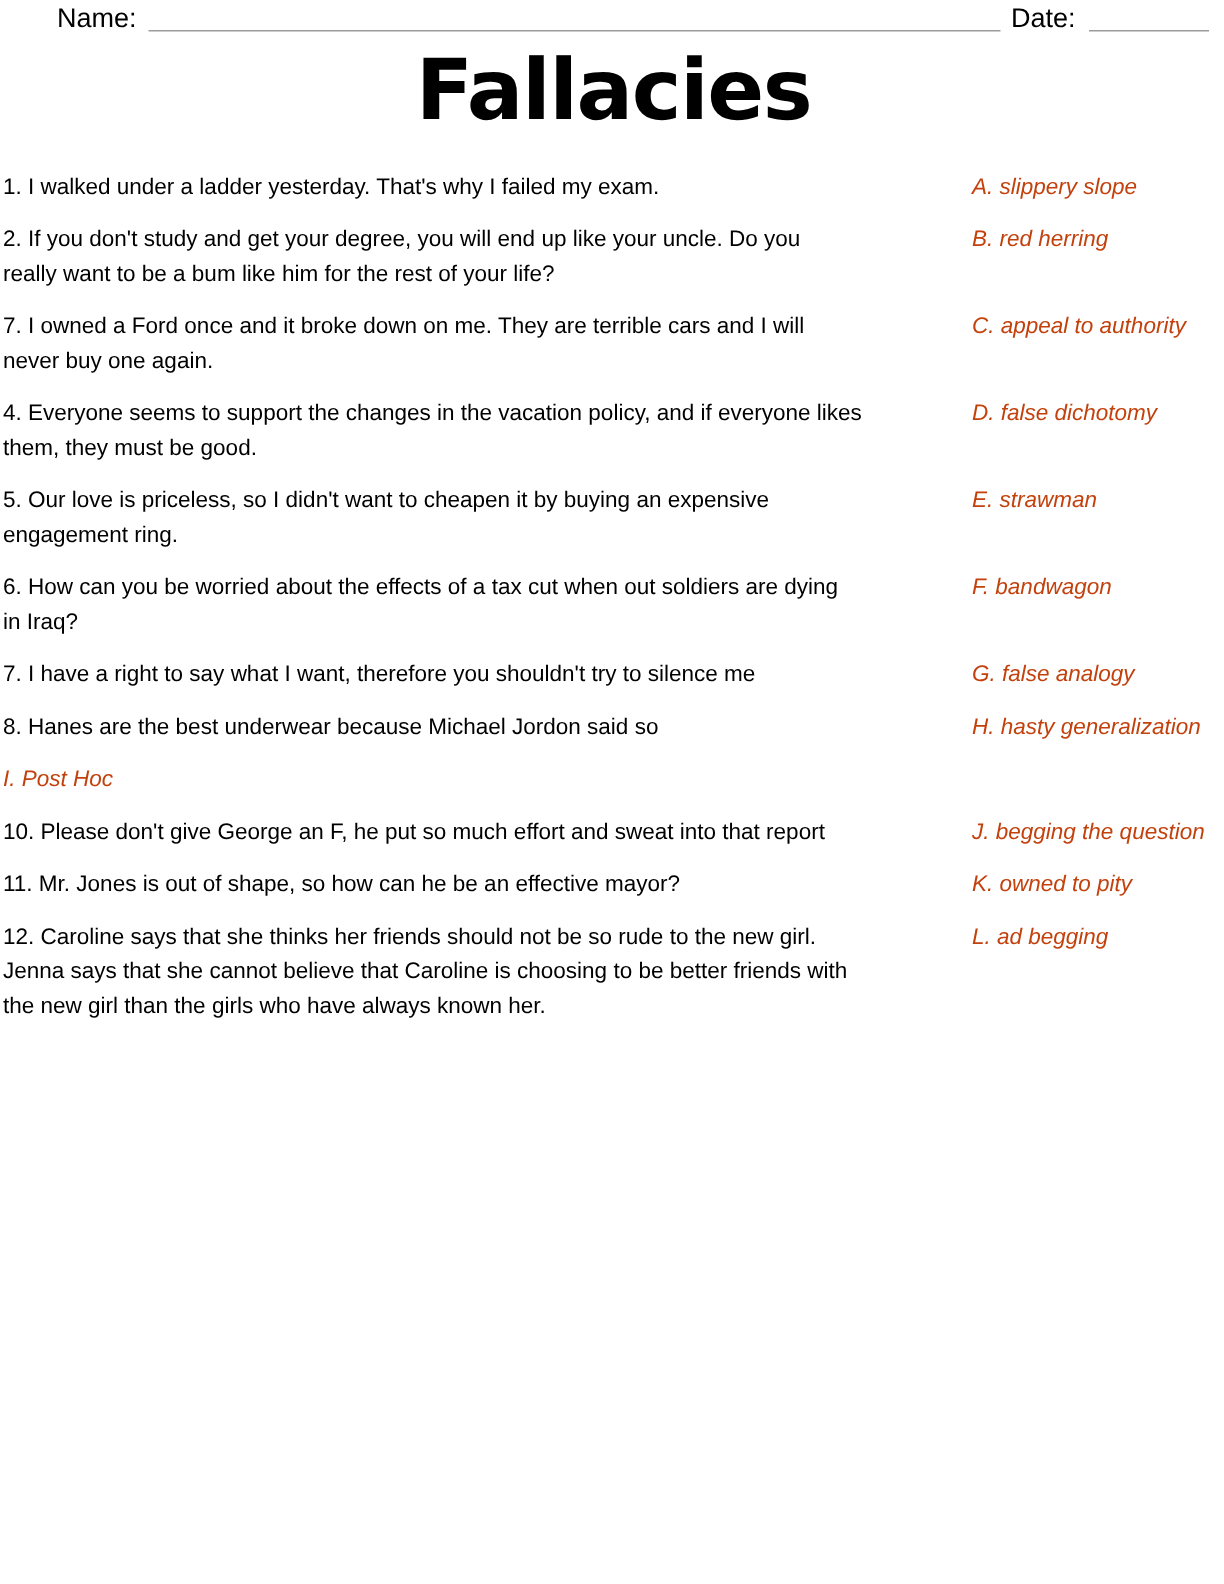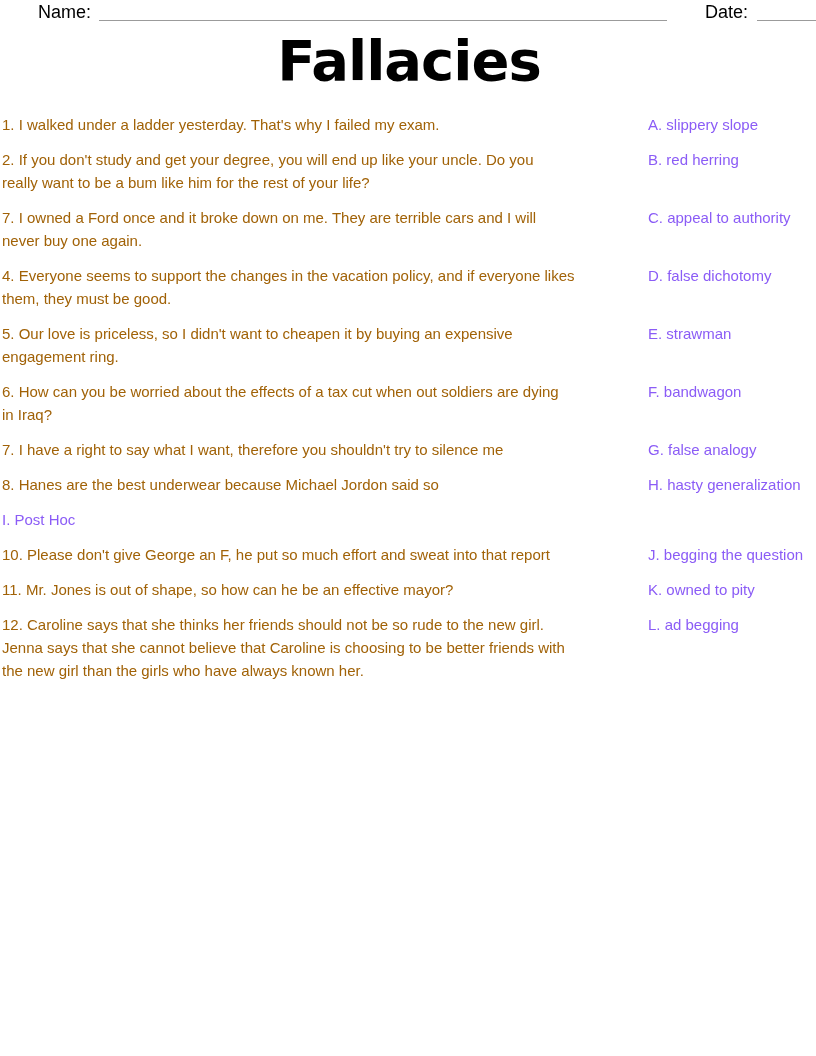--- a/index.html
+++ b/index.html
@@ -30,21 +30,21 @@
     color: #000000;
     white-space: nowrap;
     margin-left: 36px;
   }
   .blank {
     border-bottom: 1px solid #9b9b9b;
     height: 16px;
     margin-bottom: 1px;
   }
   .name-blank { flex: 0 0 568px; margin-left: 8px; }
-  .date-label { margin-left: 38px; }
+  .date-label { margin-left: 7px; }
   .date-blank { flex: 0 0 80px; margin-left: 9px; }
   
   .title {
     margin-top: 8px;
     text-align: center;
     font-family: "DejaVu Sans", "Liberation Sans", sans-serif;
     font-size: 56px;
     line-height: 62px;
     font-weight: 700;
     letter-spacing: -1px;
@@ -58,28 +58,29 @@
     display: flex;
     align-items: flex-start;
     margin-bottom: 12px;
   }
   .q {
     flex: 0 0 646px;
     padding-right: 16px;
     font-size: 15px;
     line-height: 23px;
     white-space: pre-line;
-    color: #a16207;
+    color: #000000;
   }
   .a {
     flex: 1 1 auto;
     font-size: 15px;
     line-height: 23px;
     white-space: nowrap;
-    color: #8b5cf6;
+    color: #c2410c;
+    font-style: italic;
   }
 </style>
 </head>
 <body>
 
 <div class="page">
 
   <div class="header">
     <span class="hdr-label">Name:</span>
     <span class="blank name-blank"></span>

